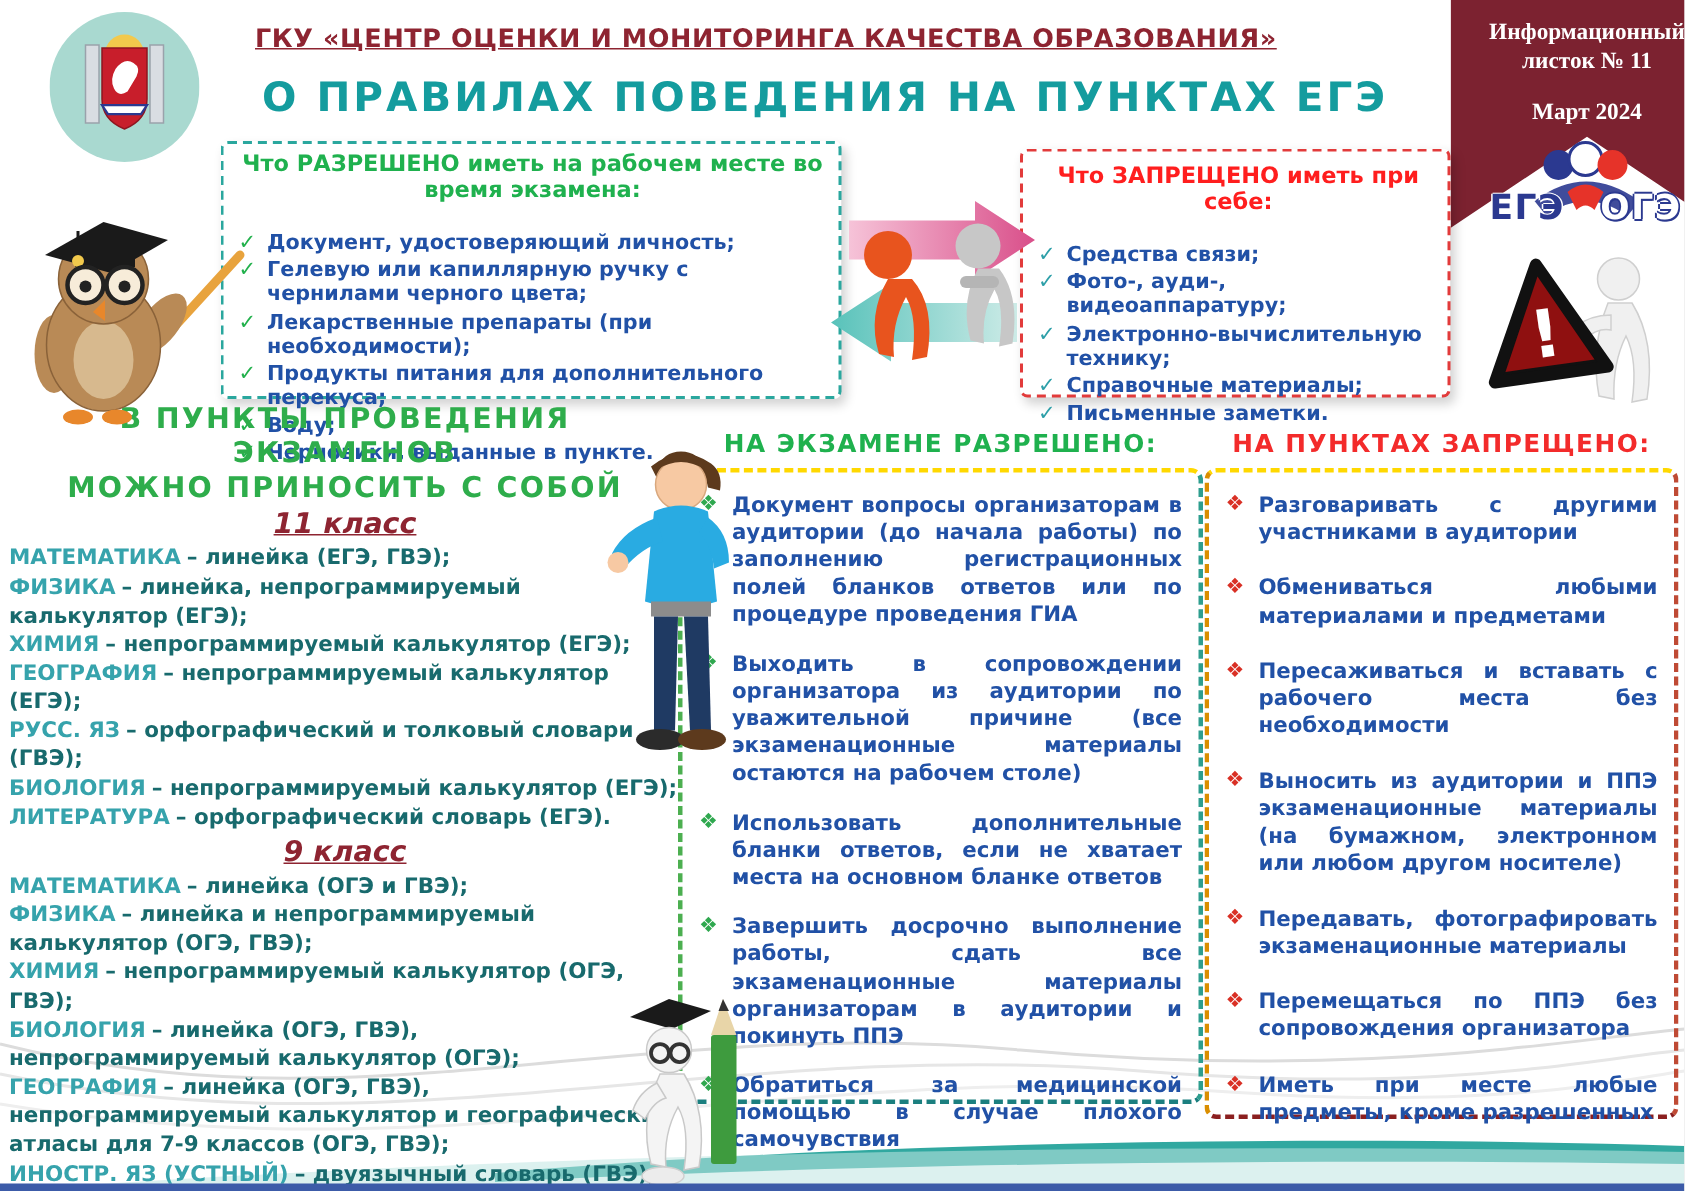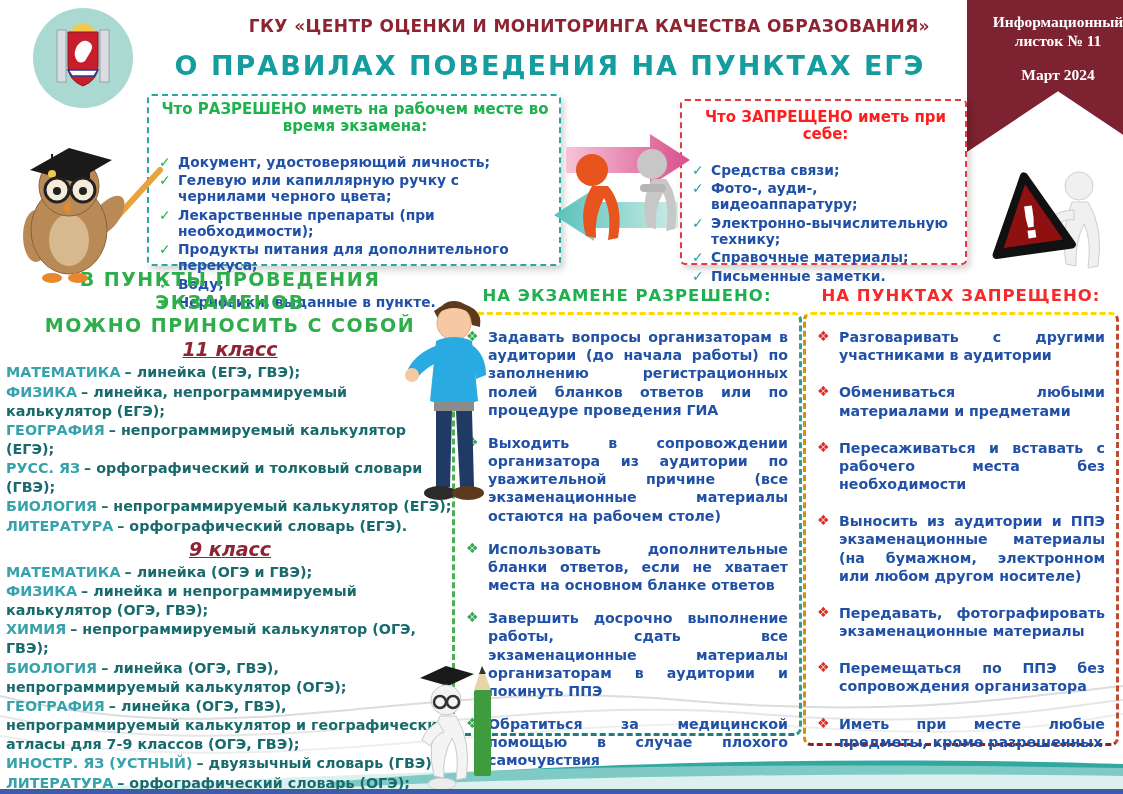--- a/index.html
+++ b/index.html
@@ -1,22 +1,22 @@
 <!DOCTYPE html>
 <html><head>
 <meta charset="utf-8">
 <style>
   html,body{margin:0;padding:0;background:#e8e8e8;}
   .page{position:relative;width:1123px;height:794px;background:#ffffff;overflow:hidden;
         font-family:"DejaVu Sans", sans-serif;margin:0 auto;}
   .abs{position:absolute;}
 
   
-  .org-title{left:170px;top:16px;width:760px;text-align:right;color:#8e2431;
-             font-weight:bold;font-size:17px;letter-spacing:.4px;z-index:2;}
+  .org-title{left:170px;top:16px;width:760px;text-align:left;color:#8e2431;
+             font-weight:bold;font-size:17px;letter-spacing:.4px;z-index:2;text-decoration:underline;}
   .subtitle{left:130px;top:50px;width:840px;text-align:center;color:#149c9e;
             font-weight:bold;font-size:27px;letter-spacing:2px;z-index:2;}
   .ribbon{left:967px;top:0;width:182px;height:152px;background:#7c2230;z-index:2;
           clip-path:polygon(0 0,100% 0,100% 100%,50% 60%,0 100%);
           color:#ffffff;font-family:Liberation Serif, serif;font-weight:bold;
           text-align:center;font-size:15.5px;line-height:1.25;padding-top:12px;box-sizing:border-box;}
   .ribbon .month{margin-top:14px;}
   .logo{left:993px;top:94px;width:128px;height:64px;z-index:3;}
   .logo-txt{position:absolute;font-weight:bold;font-size:23px;letter-spacing:1px;}
   .logo-ege{left:0;top:32px;color:#2b3990;text-shadow:1px 0 #fff,-1px 0 #fff,0 1px #fff,0 -1px #fff;}
@@ -97,20 +97,31 @@
   </svg>
 
   <div class="abs org-title">ГКУ «ЦЕНТР ОЦЕНКИ И МОНИТОРИНГА КАЧЕСТВА ОБРАЗОВАНИЯ»</div>
   <div class="abs subtitle">О ПРАВИЛАХ ПОВЕДЕНИЯ НА ПУНКТАХ ЕГЭ</div>
 
   <div class="abs ribbon">
     <div>Информационный листок № 11</div>
     <div class="month">Март 2024</div>
   </div>
 
+  <div class="abs logo">
+    <svg width="128" height="64" viewBox="0 0 128 64">
+      <path d="M30,40 q34,-26 70,0 l-8,10 q-28,-20 -54,0 Z" fill="#2b3990" opacity="0.9"></path>
+      <circle cx="46" cy="16" r="10" fill="#2b3990"></circle>
+      <circle cx="64" cy="12" r="11" fill="#ffffff" stroke="#2b3990" stroke-width="2"></circle>
+      <circle cx="82" cy="16" r="10" fill="#e63329"></circle>
+      <path d="M52,34 q12,-10 24,0 l-6,12 q-6,-6 -12,0 Z" fill="#e63329"></path>
+    </svg>
+    <span class="logo-txt logo-ege">ЕГЭ</span>
+    <span class="logo-txt logo-oge">ОГЭ</span>
+  </div>
 
   <svg class="ill" style="left:12px;top:128px;" width="152" height="168" viewBox="0 0 152 168">
     <line x1="95" y1="100" x2="148" y2="42" stroke="#e8a33d" stroke-width="6" stroke-linecap="round"></line>
     <ellipse cx="24" cy="108" rx="13" ry="26" fill="#b98a56"></ellipse>
     <ellipse cx="95" cy="88" rx="12" ry="24" fill="#b98a56" transform="rotate(38 95 88)"></ellipse>
     <ellipse cx="57" cy="102" rx="38" ry="44" fill="#b98a56" stroke="#8a6239"></ellipse>
     <ellipse cx="57" cy="112" rx="20" ry="26" fill="#d7b98e"></ellipse>
     <circle cx="57" cy="58" r="30" fill="#b98a56" stroke="#8a6239"></circle>
     <polygon points="18,42 57,20 100,32 62,54" fill="#1a1a1a"></polygon>
     <rect x="38" y="40" width="40" height="10" fill="#1a1a1a"></rect>
@@ -217,20 +228,23 @@
     <div class="bring-heading">МОЖНО ПРИНОСИТЬ С СОБОЙ</div>
     <div class="grade-title">11 класс</div>
     <div>
         <div class="subj-row">
         <span class="subj">МАТЕМАТИКА</span><span>– линейка (ЕГЭ, ГВЭ);</span>
       </div>
         <div class="subj-row">
         <span class="subj">ФИЗИКА</span><span>– линейка, непрограммируемый калькулятор (ЕГЭ);</span>
       </div>
         <div class="subj-row">
+        <span class="subj">ХИМИЯ</span><span>– непрограммируемый калькулятор (ЕГЭ);</span>
+      </div>
+        <div class="subj-row">
         <span class="subj">ГЕОГРАФИЯ</span><span>– непрограммируемый калькулятор (ЕГЭ);</span>
       </div>
         <div class="subj-row">
         <span class="subj">РУСС. ЯЗ</span><span>– орфографический и толковый словари (ГВЭ);</span>
       </div>
         <div class="subj-row">
         <span class="subj">БИОЛОГИЯ</span><span>– непрограммируемый калькулятор (ЕГЭ);</span>
       </div>
         <div class="subj-row">
         <span class="subj">ЛИТЕРАТУРА</span><span>– орфографический словарь (ЕГЭ).</span>
@@ -260,21 +274,21 @@
         <span class="subj">ЛИТЕРАТУРА</span><span>– орфографический словарь (ОГЭ);</span>
       </div>
       </div>
   </div>
 
   <div class="col-heading mid-heading">НА ЭКЗАМЕНЕ РАЗРЕШЕНО:</div>
   <div class="rule-box mid-box">
     <div>
         <div class="rule-item">
         <span class="bullet">❖</span>
-        <span class="rule-text">Задавать вопросы организаторам в аудитории (до начала работы) по заполнению регистрационных полей бланков ответов или по процедуре проведения ГИА</span>
+        <span class="rule-text">Документ вопросы организаторам в аудитории (до начала работы) по заполнению регистрационных полей бланков ответов или по процедуре проведения ГИА</span>
       </div>
         <div class="rule-item">
         <span class="bullet">❖</span>
         <span class="rule-text">Выходить в сопровождении организатора из аудитории по уважительной причине (все экзаменационные материалы остаются на рабочем столе)</span>
       </div>
         <div class="rule-item">
         <span class="bullet">❖</span>
         <span class="rule-text">Использовать дополнительные бланки ответов, если не хватает места на основном бланке ответов</span>
       </div>
         <div class="rule-item">

